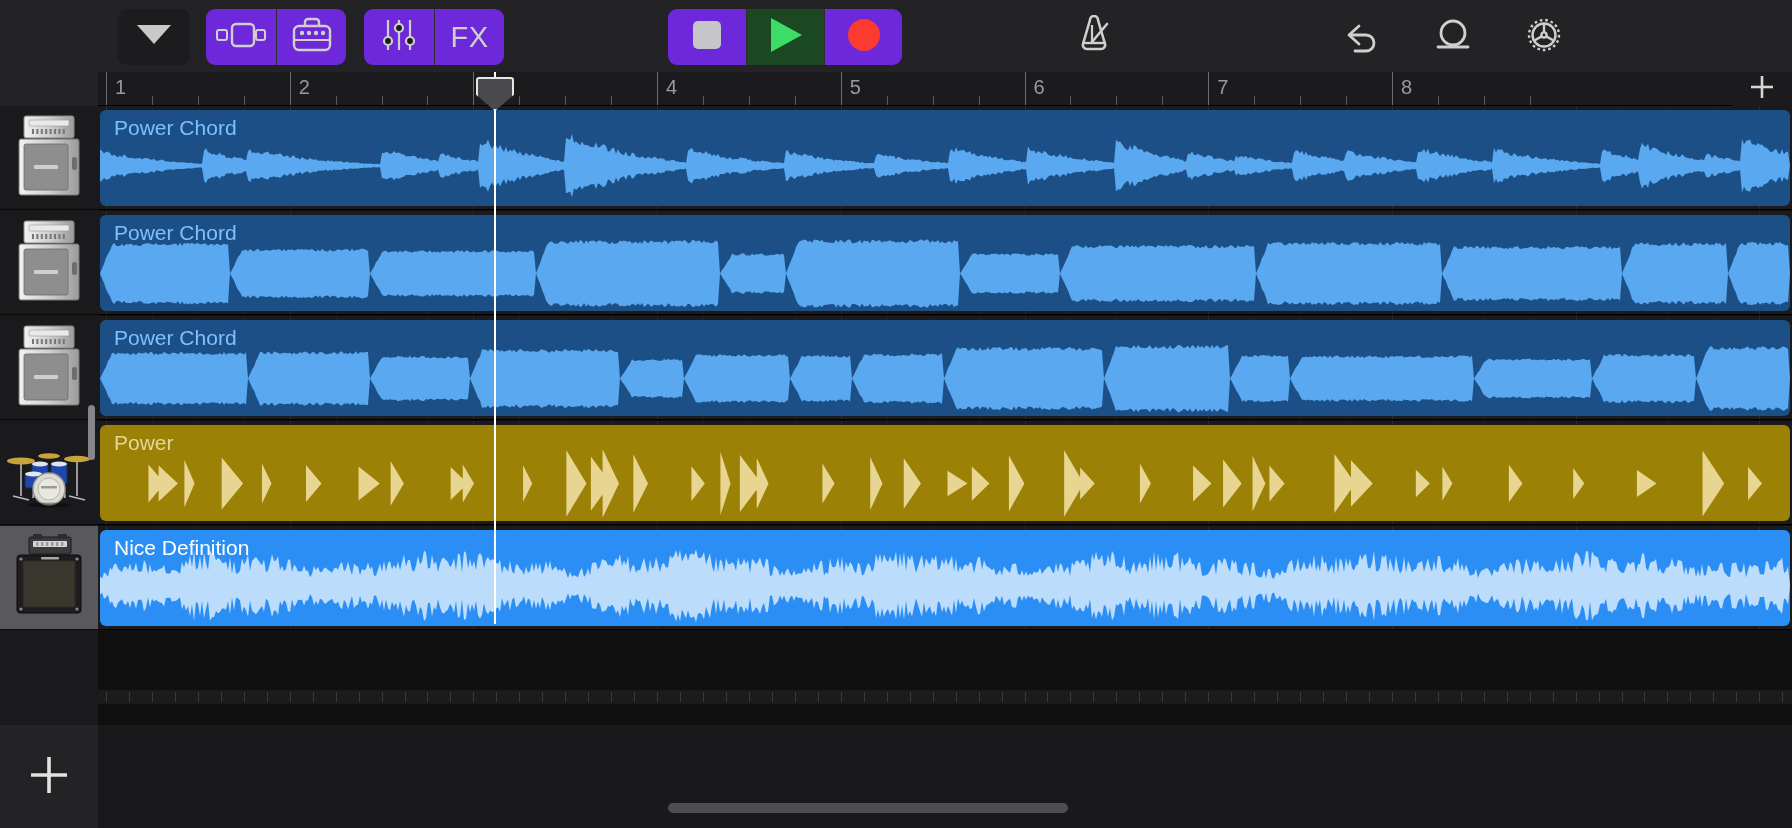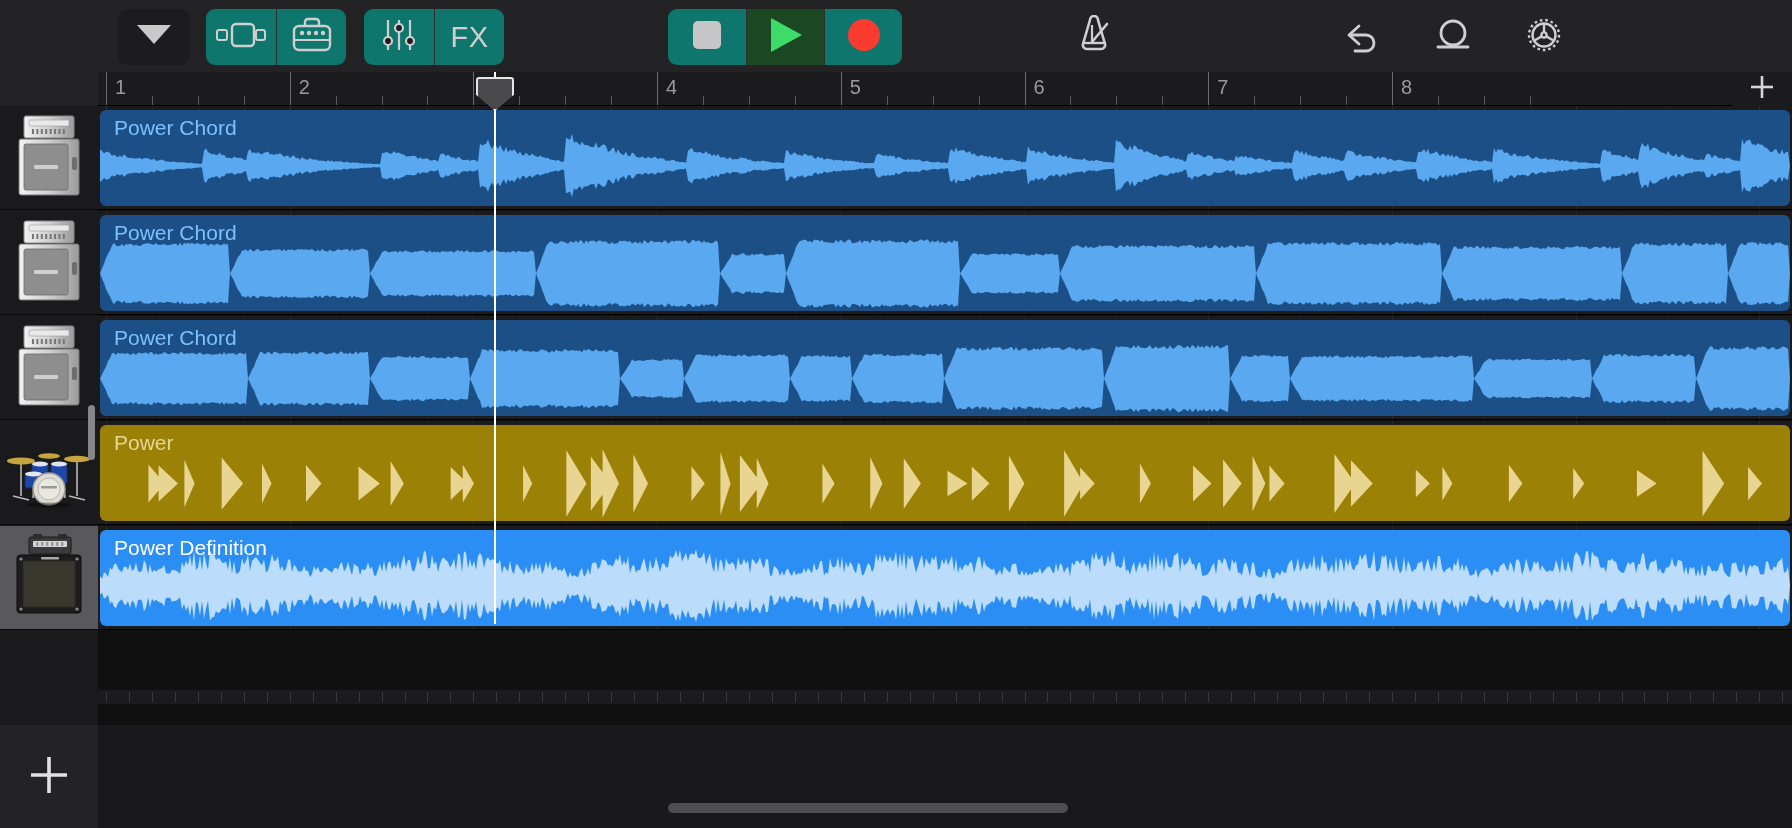--- a/index.html
+++ b/index.html
@@ -17,21 +17,21 @@
     background:#232326;
     display:flex; align-items:center;
   }
   .tb-btn{
     background:#1c1c1e; border-radius:9px;
     display:flex; align-items:center; justify-content:center;
     cursor:pointer;
   }
   .tb-plain{ background:transparent; }
   .tb-group{ display:flex; background:#1c1c1e; border-radius:9px; overflow:hidden; }
-  .tb-group > .tb-btn{ border-radius:0; background:#0f766e; }
+  .tb-group > .tb-btn{ border-radius:0; background:#6d28d9; }
   .tb-group > .tb-btn + .tb-btn{ border-left:1px solid #2d2d30; }
 
   #grp-browser{ position:absolute; left:118px; top:9px; width:72px; height:56px; }
   #grp-view{ position:absolute; left:206px; top:9px; height:56px; }
   #grp-view .tb-btn{ width:70px; height:56px; }
   #grp-mix{ position:absolute; left:364px; top:9px; height:56px; }
   #grp-mix .tb-btn{ width:70px; height:56px; }
 
   #grp-transport{ position:absolute; left:668px; top:9px; height:56px; }
   #grp-transport .tb-btn{ width:78px; height:56px; }
@@ -661,21 +661,21 @@
           <div class="gs" style="left: 1339.82px;"></div>
           <div class="gs" style="left: 1385.75px;"></div>
           <div class="gs" style="left: 1431.67px;"></div>
           <div class="g" style="left: 1477.6px;"></div>
           <div class="gs" style="left: 1523.52px;"></div>
           <div class="gs" style="left: 1569.45px;"></div>
           <div class="gs" style="left: 1615.38px;"></div>
           <div class="g" style="left: 1661.3px;"></div>
         </div>
         <div class="region" style="width: 1690px; height: 96px; background: rgb(43, 142, 245);">
-          <div class="region-name" style="color: rgb(255, 255, 255);">Power Definition</div>
+          <div class="region-name" style="color: rgb(255, 255, 255);">Nice Definition</div>
           <svg viewBox="0 0 1690 96" preserveAspectRatio="none">
             <path transform="translate(0,17.28)" d="M 0 38.36 L 0 29.067561297217644 L 2 31.46260923207619 L 4 25.282474217619104 L 6 26.40044901658794 L 8 29.406235052490246 L 10 20.30971086753344 L 12 22.637588773631705 L 14 17.239345487009107 L 16 16.106857196273797 L 18 20.995464081483266 L 20 23.354335579768183 L 22 24.669168469662125 L 24 19.824910142833346 L 26 19.274720727335218 L 28 22.792555148077582 L 30 15.939613475929345 L 32 23.56514397305252 L 34 21.8518104163519 L 36 15.22244238982606 L 38 23.955270783121605 L 40 24.60515328768654 L 42 23.37059895399319 L 44 12.601545627451046 L 46 16.56459500208268 L 48 26.608871666962116 L 50 16.716565039477743 L 52 25.168076499270803 L 54 22.478897744280673 L 56 24.147475935081765 L 58 22.382625084408943 L 60 21.46477132800481 L 62 21.01077768744557 L 64 17.473320275070762 L 66 26.261371661036847 L 68 25.87813501149352 L 70 26.393012120443107 L 72 22.35972224441923 L 74 22.897140633387608 L 76 23.318026206696114 L 78 24.717267004539423 L 80 26.701599665163727 L 82 14.840263633758369 L 84 20.164901548891137 L 86 13.242350500254691 L 88 17.925040984828104 L 90 7.730627451684072 L 92 19.722381486289805 L 94 3.370650362802813 L 96 22.47329831298019 L 98 20.303846182722708 L 100 8.208287234973312 L 102 22.919829268291263 L 104 5.49090633720423 L 106 15.587514001812647 L 108 22.890027256924906 L 110 3.1710255433027115 L 112 6.732912934290411 L 114 6.967523248359587 L 116 13.089882289093222 L 118 10.799297777721584 L 120 12.077378809013133 L 122 15.471448414694919 L 124 15.602153555899495 L 126 14.13135135402635 L 128 22.685935764199545 L 130 9.705208079864594 L 132 26.443231706541752 L 134 13.834696627779135 L 136 26.357565873466676 L 138 25.874683602904753 L 140 23.476996101529434 L 142 11.028793192801391 L 144 17.582604019841813 L 146 13.838415019478205 L 148 7.204679911203712 L 150 23.574815925022868 L 152 13.609705473944967 L 154 11.44268838377053 L 156 9.689930816222539 L 158 12.588338779270348 L 160 15.525133621491563 L 162 18.06653555747826 L 164 11.953214448089707 L 166 25.278809235661665 L 168 23.17509293927452 L 170 15.941638772115429 L 172 6.674835409477801 L 174 13.612300109497582 L 176 13.32234904469621 L 178 8.926351972551792 L 180 22.955657055826848 L 182 18.489412812463453 L 184 24.087524873687393 L 186 21.457515464060776 L 188 12.804132524660599 L 190 12.043248572570985 L 192 24.685016674710788 L 194 17.345173557719114 L 196 19.441512131281144 L 198 24.24079887774084 L 200 24.033807912334993 L 202 24.21977380572782 L 204 18.542647715787165 L 206 23.42546133933966 L 208 23.567723323957235 L 210 29.89311680619143 L 212 26.650513464388094 L 214 18.698395109832497 L 216 22.89989985657123 L 218 19.37753693206643 L 220 24.964898767040616 L 222 24.5096464062615 L 224 20.87750258272969 L 226 20.21785885186748 L 228 22.832212049501937 L 230 23.771867065690444 L 232 25.356748726516877 L 234 21.11629266447863 L 236 20.214656377091885 L 238 22.417671472946942 L 240 16.854502111273067 L 242 14.641006633521393 L 244 24.16363954131892 L 246 21.293193194079567 L 248 14.560621105378882 L 250 21.671786290601705 L 252 27.994996749882105 L 254 16.119123138105955 L 256 18.56204402476212 L 258 19.43304411998739 L 260 27.879031294794984 L 262 21.488158811726024 L 264 23.2861237088847 L 266 21.453873891847746 L 268 15.114142159313563 L 270 21.746084646351978 L 272 19.158546610962677 L 274 28.335927547472608 L 276 28.39157425614998 L 278 22.396286851608124 L 280 16.172150673776393 L 282 24.590463872078622 L 284 13.4797368936893 L 286 24.437600340161378 L 288 15.748837560692223 L 290 13.692648775646063 L 292 22.33213461249915 L 294 17.568126301036113 L 296 21.3709996004613 L 298 13.851399747877686 L 300 23.002867874322437 L 302 14.680343708496338 L 304 7.580080383255165 L 306 19.104295222036043 L 308 12.81369001676061 L 310 12.836820258804487 L 312 22.69669583100896 L 314 24.50278796916249 L 316 18.541346887059152 L 318 8.46217074702805 L 320 17.324235259129427 L 322 14.20360001222825 L 324 3.3137374709048686 L 326 5.550750550940727 L 328 21.20141734555521 L 330 20.750662342205764 L 332 7.508565338723763 L 334 17.240550357990283 L 336 13.94164244344202 L 338 24.830966575658938 L 340 16.7477461360458 L 342 11.25486912351219 L 344 10.463614235361934 L 346 13.05097465963954 L 348 14.455889566865615 L 350 20.31634213391297 L 352 17.089484412902095 L 354 11.12409005286629 L 356 23.295829146219948 L 358 6.0075200885735 L 360 7.781343780173593 L 362 24.862450916957947 L 364 3.975093878856228 L 366 5.36562456262304 L 368 20.94998297714235 L 370 11.558464600955617 L 372 20.030039935831454 L 374 13.45425215368343 L 376 23.03053441145632 L 378 8.750628880973192 L 380 5.456843019218454 L 382 9.214785481691617 L 384 20.67613745476486 L 386 12.68965907280813 L 388 9.829303791797408 L 390 13.467744997941601 L 392 11.905943047453171 L 394 12.582710365091838 L 396 15.203185940725035 L 398 16.78206357463063 L 400 12.167964228614824 L 402 26.11959117697323 L 404 18.34694144685311 L 406 21.107821442430303 L 408 24.288932282829727 L 410 13.23502792322866 L 412 23.944337085623786 L 414 26.628346181293594 L 416 16.638819844220922 L 418 18.036084467401384 L 420 21.716611130784614 L 422 23.2873076575421 L 424 27.629720079739666 L 426 19.20081692060253 L 428 25.563685269172897 L 430 23.960234924174635 L 432 15.280468522153129 L 434 24.264464781730183 L 436 15.272386909649654 L 438 22.70290867679092 L 440 15.62836648368138 L 442 26.99715258192729 L 444 22.376826212972546 L 446 13.66650497224072 L 448 21.413915896784363 L 450 13.389236353352043 L 452 23.296114928347095 L 454 21.022244622545628 L 456 18.96235739315452 L 458 23.578050344328503 L 460 22.016136616934897 L 462 24.223721208677738 L 464 20.10266105442643 L 466 25.315805332041506 L 468 30.8566291954063 L 470 24.43235533588738 L 472 29.351699725114344 L 474 27.897692738534662 L 476 28.71890402585408 L 478 30.124434454538157 L 480 23.637858972894463 L 482 20.803248701587847 L 484 29.73425880195989 L 486 27.06675222248163 L 488 20.871311046160578 L 490 27.968559197753304 L 492 16.05558765604157 L 494 15.237872361697296 L 496 15.313141265686085 L 498 22.106475671112868 L 500 19.178529502599737 L 502 11.811342798734081 L 504 12.97687198368424 L 506 13.41900530027118 L 508 18.2331087588669 L 510 17.10231013168288 L 512 19.449128311010234 L 514 16.798761143084487 L 516 10.838063667388706 L 518 13.838902347130304 L 520 6.842225709710416 L 522 18.615050154637352 L 524 13.028049202417321 L 526 18.035998252938068 L 528 8.651712678827963 L 530 25.637251395369148 L 532 19.22391270498101 L 534 17.549747744733164 L 536 25.50601349656098 L 538 22.455461614497935 L 540 23.233632491210756 L 542 16.571270879158046 L 544 10.485249032503987 L 546 19.20206097722097 L 548 25.87886536120332 L 550 12.129851584535714 L 552 21.47302222568215 L 554 19.51674445012796 L 556 9.64277683229772 L 558 16.85780077338146 L 560 24.912270029829383 L 562 16.704407616742483 L 564 16.033846189515327 L 566 20.294077645112534 L 568 19.91654446650086 L 570 8.013406002013898 L 572 11.031531265718208 L 574 8.711720470457923 L 576 2.615445589899906 L 578 10.345643000366433 L 580 2.7586822790525716 L 582 14.518122323347708 L 584 9.976986205053986 L 586 5.687649060937325 L 588 13.717314752191943 L 590 6.882185868767536 L 592 6.181502976928996 L 594 7.6627056583826665 L 596 2.002004796311823 L 598 10.585417913979473 L 600 10.93469523813252 L 602 9.576874739253455 L 604 4.68601471769518 L 606 17.26377704325333 L 608 11.214622031301289 L 610 6.268507617251188 L 612 18.61739352143234 L 614 24.9423477098372 L 616 10.029855193226702 L 618 25.017364364582313 L 620 12.13449715687667 L 622 14.237128141737244 L 624 24.815988242179092 L 626 10.810605027255235 L 628 16.101565914442762 L 630 17.197035008678235 L 632 14.732830297877406 L 634 16.92171435132911 L 636 23.483325160988585 L 638 9.780574231136391 L 640 17.410149883221564 L 642 16.940060378772536 L 644 11.305206750424453 L 646 16.70224283109866 L 648 12.703311427438813 L 650 26.186535756204435 L 652 11.462323377170588 L 654 13.558550394019786 L 656 16.991065976440744 L 658 14.428457827981052 L 660 9.989994092830525 L 662 17.307561891030055 L 664 21.297855456870032 L 666 11.400904987935519 L 668 12.374026286493141 L 670 28.388731509210416 L 672 28.263460286437557 L 674 18.584643916308448 L 676 20.189546741631666 L 678 22.74325719578058 L 680 28.722602886434856 L 682 23.848698671582245 L 684 28.524502890937725 L 686 23.229406997687107 L 688 21.23602013056239 L 690 26.45072066114565 L 692 28.608436782550932 L 694 23.025111736829214 L 696 28.08135309961991 L 698 25.91572833107903 L 700 26.309494626879648 L 702 26.025090187407194 L 704 20.631369511270258 L 706 25.418709940207517 L 708 20.572324971007582 L 710 23.288082606343824 L 712 26.0887271827426 L 714 15.521997308478351 L 716 22.876995090365135 L 718 21.745754974395958 L 720 14.160144626355944 L 722 13.156528021544379 L 724 28.100727349259994 L 726 24.953068367913904 L 728 26.80879048674327 L 730 10.960361478156404 L 732 19.34196251862311 L 734 20.172130891463077 L 736 18.489534946136654 L 738 9.418003580942887 L 740 22.50692922638391 L 742 9.751452037439247 L 744 25.908640075761763 L 746 14.42929366046019 L 748 20.346780422809058 L 750 14.765684060395209 L 752 17.24317335679946 L 754 22.93602866429177 L 756 26.325215833713457 L 758 15.127671057467598 L 760 17.43022719145843 L 762 28.222929293844395 L 764 27.064534607262875 L 766 21.192396185411056 L 768 15.80530795164779 L 770 17.964976703919604 L 772 24.873032701371468 L 774 20.963034974624396 L 776 6.119027461864903 L 778 14.496035713645721 L 780 6.374844133774484 L 782 15.977576151338315 L 784 7.15064167608563 L 786 12.226414709089877 L 788 15.00709640170978 L 790 8.91196629547482 L 792 14.130397165212173 L 794 12.641742119602249 L 796 4.516102024771712 L 798 21.562912290105338 L 800 6.206127280775696 L 802 18.872964000416573 L 804 4.332032435704647 L 806 23.543452139996397 L 808 8.246952309176212 L 810 12.941901824894138 L 812 7.379996452645656 L 814 16.893058990652346 L 816 25.376989581292083 L 818 19.24864331811579 L 820 12.606714666958652 L 822 7.436862189602792 L 824 21.649664111988564 L 826 10.978457457016113 L 828 15.038432639432887 L 830 17.80568554558868 L 832 9.819791698562398 L 834 13.167278041195445 L 836 7.7831224876557314 L 838 23.091696183603673 L 840 20.812768016006494 L 842 11.809469513376403 L 844 17.52748235934751 L 846 10.808473570049195 L 848 18.18994671171609 L 850 13.251664515316538 L 852 8.458185065488589 L 854 24.339458244188606 L 856 10.955354228866021 L 858 25.743269379887064 L 860 18.710646365376892 L 862 23.253854455174267 L 864 18.366716664446905 L 866 16.930464595793996 L 868 19.331842905560407 L 870 14.721000509136854 L 872 16.07847795688612 L 874 25.920378446639006 L 876 17.008427792741983 L 878 9.684060357056428 L 880 10.028278145271994 L 882 22.3883936893143 L 884 12.60067718231149 L 886 18.280769316387957 L 888 19.692558435928795 L 890 20.85854917097857 L 892 22.915285648679024 L 894 21.055839832583064 L 896 28.19713298819778 L 898 25.42336019878653 L 900 22.368388382011087 L 902 28.2606074684374 L 904 19.057774850814635 L 906 21.38718373978538 L 908 23.831107698413692 L 910 25.51685086062124 L 912 17.10652016763258 L 914 16.37885231805315 L 916 16.293997199062563 L 918 26.52726505367154 L 920 27.90971399943669 L 922 22.876154182350703 L 924 28.46472603229784 L 926 24.24344571561776 L 928 28.429096152221888 L 930 26.046223734232715 L 932 27.65402892646727 L 934 24.107888284047313 L 936 25.426512098780982 L 938 24.825687320011767 L 940 20.365385827427065 L 942 26.636732584401464 L 944 23.610440703188644 L 946 21.550863756304906 L 948 19.167787053944597 L 950 19.47277034462729 L 952 24.024550452727556 L 954 26.11966570865464 L 956 15.40497705542402 L 958 24.84060974878652 L 960 15.860608425409108 L 962 17.802280039766394 L 964 25.84008322249032 L 966 21.54582009309606 L 968 19.513745158659674 L 970 28.988218785755826 L 972 14.656290029943815 L 974 18.52365102131586 L 976 13.575960625287255 L 978 13.53711225116345 L 980 16.716810792334293 L 982 13.053167495713154 L 984 12.544902857229761 L 986 19.843203723611627 L 988 14.793160735190806 L 990 24.87783290294064 L 992 6.133726709514157 L 994 13.10042477135071 L 996 4.499884838293738 L 998 12.464981345973577 L 1000 11.950341392692433 L 1002 7.276521633717593 L 1004 19.225643594676637 L 1006 17.27525873439898 L 1008 7.379270691353462 L 1010 16.339936573543937 L 1012 3.7691888239290705 L 1014 7.24889642786027 L 1016 19.65344145219575 L 1018 18.26228047323197 L 1020 20.893498353689292 L 1022 19.250588615744167 L 1024 8.189392710728665 L 1026 24.16020654239744 L 1028 22.06300810422827 L 1030 27.10433545871956 L 1032 19.728461016403916 L 1034 14.413582631587083 L 1036 25.609948743990742 L 1038 18.935225883972503 L 1040 14.296601589917902 L 1042 21.77378671551015 L 1044 16.15056956886975 L 1046 16.860947787177285 L 1048 26.017190391525446 L 1050 9.089489188657552 L 1052 23.36681711282548 L 1054 3.949500152809023 L 1056 23.131028804445016 L 1058 6.176360091482557 L 1060 19.329179266001177 L 1062 10.478128805378326 L 1064 24.35533012820671 L 1066 9.32013175795418 L 1068 18.735149590598535 L 1070 20.75601684199983 L 1072 19.19306710138645 L 1074 8.170923705517321 L 1076 7.2624481266138865 L 1078 5.082752340606987 L 1080 25.24147279530809 L 1082 9.935810142364272 L 1084 18.505198565847184 L 1086 16.346407773432926 L 1088 14.576138010168112 L 1090 9.118014862502356 L 1092 17.324018047996667 L 1094 16.59121115634715 L 1096 24.068027765745548 L 1098 16.01265259564652 L 1100 14.955385926354847 L 1102 28.329542075413602 L 1104 28.39505511721655 L 1106 27.830960726792362 L 1108 26.689586640424793 L 1110 23.396251150203803 L 1112 18.416922451536642 L 1114 15.606015796525156 L 1116 27.188075040213427 L 1118 12.45144415634903 L 1120 12.365316538491882 L 1122 17.219158197359704 L 1124 10.571109760422473 L 1126 12.653087176764569 L 1128 20.45770429905335 L 1130 24.328772959591088 L 1132 11.6973562561543 L 1134 16.63073686477572 L 1136 13.179061676976804 L 1138 25.734661070979556 L 1140 25.289097958646934 L 1142 28.106523187784966 L 1144 17.543082224000806 L 1146 15.078907482939517 L 1148 21.237435992919146 L 1150 29.137502424285426 L 1152 15.674416986000786 L 1154 15.325935774356552 L 1156 27.62804919061773 L 1158 29.140407235521558 L 1160 30.299256221791723 L 1162 29.39101505853334 L 1164 22.58087375671129 L 1166 31.315100313715043 L 1168 21.45894707855705 L 1170 22.010720377535726 L 1172 30.48141614891953 L 1174 31.505164999436204 L 1176 25.49038414000872 L 1178 25.304659157732704 L 1180 28.40494959199162 L 1182 22.832120963513592 L 1184 25.561810945783655 L 1186 25.790381354116775 L 1188 17.493746016695223 L 1190 14.339725202805777 L 1192 12.756905143633642 L 1194 25.06928097791077 L 1196 19.84895390120261 L 1198 10.544887832292225 L 1200 24.226421611285886 L 1202 20.435365114232898 L 1204 13.912239359983364 L 1206 21.415824140534806 L 1208 21.403847879070266 L 1210 14.596789888006583 L 1212 21.312433980841302 L 1214 7.260155712253347 L 1216 23.793241533518238 L 1218 17.116349946961883 L 1220 24.248417992961784 L 1222 7.312466312466835 L 1224 16.541299119161113 L 1226 14.26890773819646 L 1228 25.05529161379684 L 1230 21.583355708113217 L 1232 16.850522463658887 L 1234 27.19079796852843 L 1236 9.12224641178225 L 1238 25.893290346398977 L 1240 10.651095907178632 L 1242 13.870859829412872 L 1244 24.622926426772793 L 1246 10.564610584886402 L 1248 18.856149527003645 L 1250 11.347260131739127 L 1252 20.61788465106403 L 1254 23.424144880828386 L 1256 17.95502471803889 L 1258 17.119513016739685 L 1260 6.744054192617824 L 1262 12.636480904270272 L 1264 8.27198544285535 L 1266 6.684033372603437 L 1268 20.096083074547867 L 1270 21.35986882614552 L 1272 15.612183992780828 L 1274 3.1280447030900547 L 1276 23.520141583703747 L 1278 24.303549316172134 L 1280 20.470005970457482 L 1282 7.957377579456914 L 1284 10.48819691549419 L 1286 7.3427316537664495 L 1288 23.81425621529243 L 1290 10.839932042806996 L 1292 18.28995847113039 L 1294 24.828555899806133 L 1296 8.05728167696077 L 1298 19.966211949079895 L 1300 26.297100019852405 L 1302 23.32360200991301 L 1304 9.247818526585885 L 1306 25.40228742778087 L 1308 13.10082738126297 L 1310 18.13652093158255 L 1312 25.10017864782586 L 1314 22.29951654680183 L 1316 21.83087646411798 L 1318 15.574122614194593 L 1320 15.291115708907636 L 1322 13.396369755305923 L 1324 24.662094188048762 L 1326 17.31401198347702 L 1328 10.957665504194761 L 1330 20.097411011695616 L 1332 24.496941079719356 L 1334 13.52867570823419 L 1336 23.385128365403027 L 1338 8.418968892997398 L 1340 9.114689916748457 L 1342 21.288226405964046 L 1344 25.574441089237748 L 1346 22.53442728320936 L 1348 21.125577290325243 L 1350 19.353566485726304 L 1352 24.833677215416884 L 1354 15.770044660005748 L 1356 18.969202807212216 L 1358 10.535557398238176 L 1360 23.720200423221193 L 1362 16.17914706758403 L 1364 23.90788447972018 L 1366 17.473044591695 L 1368 22.379900671811065 L 1370 28.611580926914755 L 1372 27.591645603150795 L 1374 27.21007562213282 L 1376 21.237514851965066 L 1378 30.743591170913746 L 1380 25.459442819625934 L 1382 22.878953266751136 L 1384 22.170973197265866 L 1386 20.88414648868181 L 1388 21.18150344227201 L 1390 24.565283615912115 L 1392 28.97388120797254 L 1394 21.596746835203103 L 1396 24.074274828819036 L 1398 24.966831655960423 L 1400 18.77954178831221 L 1402 17.579080450108403 L 1404 15.46307181520335 L 1406 20.443514633486835 L 1408 24.334813207344936 L 1410 14.40048786171716 L 1412 17.687090581531674 L 1414 25.767236922766962 L 1416 13.314212242676337 L 1418 11.595838044544202 L 1420 15.719446312592872 L 1422 27.70569682755252 L 1424 21.819592320872335 L 1426 10.894637649982464 L 1428 18.284586977053976 L 1430 25.114755043702388 L 1432 21.42529265785601 L 1434 13.566099995035653 L 1436 16.862230732690968 L 1438 13.153632932953187 L 1440 23.947473391905095 L 1442 17.890788054791557 L 1444 21.276606568978842 L 1446 24.339003979410837 L 1448 24.592837220887397 L 1450 22.49934256543464 L 1452 24.40823136456244 L 1454 21.884340609457524 L 1456 12.688036783428057 L 1458 18.846249664274172 L 1460 26.30895929721285 L 1462 9.92277650521568 L 1464 21.313707946127185 L 1466 24.274597405134184 L 1468 13.44367273296653 L 1470 21.078720695103275 L 1472 25.662592919030498 L 1474 9.608390106120446 L 1476 4.687095799282325 L 1478 6.943263124439202 L 1480 10.308378981358604 L 1482 19.170557463933662 L 1484 15.371166006487027 L 1486 3.964777988274534 L 1488 3.9571975130801675 L 1490 22.407771667887587 L 1492 3.7063094314273926 L 1494 8.149234174158693 L 1496 9.19698434949741 L 1498 10.337852157470355 L 1500 19.33468193552833 L 1502 21.18510737665502 L 1504 19.652821116622448 L 1506 25.24030784817204 L 1508 12.484113140317909 L 1510 13.514969163585587 L 1512 10.868935899578169 L 1514 14.295026085140933 L 1516 14.19679546792587 L 1518 21.524807326011565 L 1520 24.292017671723077 L 1522 25.45580512085541 L 1524 25.555197738649632 L 1526 19.9645472730603 L 1528 14.363225404891491 L 1530 17.485569710494428 L 1532 15.285937963440198 L 1534 14.730053726272892 L 1536 25.728868883205447 L 1538 16.956446679427167 L 1540 16.769829961462435 L 1542 6.46508394949721 L 1544 5.872568623624822 L 1546 20.479960179976985 L 1548 23.797629098710093 L 1550 15.876598143584875 L 1552 14.343461391796247 L 1554 14.145082382484631 L 1556 11.813454375963921 L 1558 24.84342466725512 L 1560 20.933279223443026 L 1562 25.989084432947955 L 1564 25.963062217778763 L 1566 20.46620837163557 L 1568 20.098466029825726 L 1570 18.321006485542615 L 1572 10.311847195062462 L 1574 18.175616357056594 L 1576 19.843576342709387 L 1578 12.72358748259386 L 1580 13.291718062859129 L 1582 13.995246399138352 L 1584 26.692612006890656 L 1586 19.282490276997265 L 1588 28.259235638703135 L 1590 19.5799527816647 L 1592 21.688377386935365 L 1594 19.4775965262779 L 1596 29.847097523267742 L 1598 22.21734722786163 L 1600 29.529546970372863 L 1602 16.787167039850843 L 1604 28.416168882444396 L 1606 27.840394222280864 L 1608 17.703443855044032 L 1610 19.35271086624103 L 1612 24.14434897494096 L 1614 22.930733216138655 L 1616 24.205813576798867 L 1618 22.702094870382126 L 1620 16.241627322409997 L 1622 15.18180381075248 L 1624 24.382533527047997 L 1626 26.988779922447872 L 1628 29.323192247335413 L 1630 29.731923962979756 L 1632 15.734960509352462 L 1634 15.958551980260417 L 1636 14.994357773867304 L 1638 22.573826727201443 L 1640 25.45488616221241 L 1642 23.979046074903877 L 1644 15.429155362073615 L 1646 30.176705502771277 L 1648 22.482967106490136 L 1650 17.190123365102124 L 1652 20.283519379277536 L 1654 17.477778056291502 L 1656 18.550803723494493 L 1658 19.299317954942367 L 1660 26.949562602404683 L 1662 27.048265462831665 L 1664 27.280657254906956 L 1666 14.215520917632496 L 1668 14.201867195787873 L 1670 21.95412193860116 L 1672 23.179438280381365 L 1674 18.866719576027283 L 1676 20.545736352926763 L 1678 14.398341554213076 L 1680 13.15100780454409 L 1682 10.327922025519985 L 1684 25.575080164345493 L 1686 24.535854608554992 L 1688 19.14207414952357 L 1690 38.36 L 1688 57.57792585047643 L 1686 52.18414539144501 L 1684 51.144919835654505 L 1682 66.39207797448002 L 1680 63.568992195455905 L 1678 62.32165844578692 L 1676 56.17426364707323 L 1674 57.85328042397272 L 1672 53.54056171961864 L 1670 54.76587806139884 L 1668 62.51813280421213 L 1666 62.5044790823675 L 1664 49.43934274509304 L 1662 49.671734537168334 L 1660 49.770437397595316 L 1658 57.42068204505763 L 1656 58.1691962765055 L 1654 59.2422219437085 L 1652 56.43648062072246 L 1650 59.529876634897875 L 1648 54.23703289350986 L 1646 46.54329449722872 L 1644 61.290844637926384 L 1642 52.74095392509612 L 1640 51.26511383778759 L 1638 54.146173272798556 L 1636 61.72564222613269 L 1634 60.76144801973958 L 1632 60.98503949064754 L 1630 46.98807603702024 L 1628 47.396807752664586 L 1626 49.73122007755212 L 1624 52.337466472952 L 1622 61.538196189247515 L 1620 60.47837267759 L 1618 54.01790512961787 L 1616 52.51418642320113 L 1614 53.78926678386134 L 1612 52.57565102505904 L 1610 57.36728913375897 L 1608 59.01655614495597 L 1606 48.879605777719135 L 1604 48.3038311175556 L 1602 59.932832960149156 L 1600 47.190453029627136 L 1598 54.50265277213837 L 1596 46.87290247673226 L 1594 57.2424034737221 L 1592 55.031622613064634 L 1590 57.1400472183353 L 1588 48.46076436129687 L 1586 57.437509723002734 L 1584 50.02738799310934 L 1582 62.724753600861646 L 1580 63.428281937140866 L 1578 63.99641251740614 L 1576 56.876423657290616 L 1574 58.5443836429434 L 1572 66.40815280493754 L 1570 58.39899351445739 L 1568 56.62153397017427 L 1566 56.253791628364425 L 1564 50.756937782221236 L 1562 50.730915567052044 L 1560 55.786720776556976 L 1558 51.87657533274488 L 1556 64.90654562403608 L 1554 62.57491761751537 L 1552 62.37653860820375 L 1550 60.84340185641513 L 1548 52.92237090128991 L 1546 56.240039820023014 L 1544 70.84743137637517 L 1542 70.25491605050279 L 1540 59.950170038537564 L 1538 59.76355332057283 L 1536 50.99113111679455 L 1534 61.98994627372711 L 1532 61.4340620365598 L 1530 59.23443028950557 L 1528 62.356774595108504 L 1526 56.755452726939694 L 1524 51.16480226135037 L 1522 51.26419487914459 L 1520 52.427982328276926 L 1518 55.19519267398843 L 1516 62.52320453207413 L 1514 62.424973914859066 L 1512 65.85106410042184 L 1510 63.20503083641441 L 1508 64.2358868596821 L 1506 51.47969215182796 L 1504 57.06717888337755 L 1502 55.53489262334498 L 1500 57.38531806447167 L 1498 66.38214784252965 L 1496 67.52301565050259 L 1494 68.5707658258413 L 1492 73.0136905685726 L 1490 54.31222833211241 L 1488 72.76280248691984 L 1486 72.75522201172546 L 1484 61.34883399351297 L 1482 57.54944253606634 L 1480 66.4116210186414 L 1478 69.7767368755608 L 1476 72.03290420071767 L 1474 67.11160989387955 L 1472 51.0574070809695 L 1470 55.64127930489673 L 1468 63.276327267033466 L 1466 52.44540259486581 L 1464 55.40629205387282 L 1462 66.79722349478432 L 1460 50.41104070278715 L 1458 57.87375033572583 L 1456 64.03196321657194 L 1454 54.835659390542475 L 1452 52.31176863543756 L 1450 54.220657434565354 L 1448 52.1271627791126 L 1446 52.380996020589166 L 1444 55.44339343102116 L 1442 58.82921194520844 L 1440 52.77252660809491 L 1438 63.56636706704681 L 1436 59.85776926730903 L 1434 63.15390000496434 L 1432 55.294707342143994 L 1430 51.60524495629761 L 1428 58.43541302294602 L 1426 65.82536235001754 L 1424 54.90040767912767 L 1422 49.014303172447484 L 1420 61.00055368740713 L 1418 65.1241619554558 L 1416 63.405787757323665 L 1414 50.95276307723304 L 1412 59.03290941846832 L 1410 62.31951213828284 L 1408 52.38518679265506 L 1406 56.276485366513164 L 1404 61.25692818479665 L 1402 59.14091954989159 L 1400 57.94045821168779 L 1398 51.75316834403958 L 1396 52.64572517118096 L 1394 55.12325316479689 L 1392 47.74611879202746 L 1390 52.154716384087884 L 1388 55.53849655772799 L 1386 55.83585351131819 L 1384 54.54902680273413 L 1382 53.84104673324886 L 1380 51.260557180374065 L 1378 45.97640882908625 L 1376 55.48248514803493 L 1374 49.50992437786718 L 1372 49.128354396849204 L 1370 48.108419073085244 L 1368 54.340099328188934 L 1366 59.246955408305 L 1364 52.81211552027982 L 1362 60.54085293241597 L 1360 52.999799576778805 L 1358 66.18444260176182 L 1356 57.750797192787786 L 1354 60.94995533999425 L 1352 51.886322784583115 L 1350 57.366433514273695 L 1348 55.59442270967476 L 1346 54.18557271679064 L 1344 51.14555891076225 L 1342 55.43177359403595 L 1340 67.60531008325154 L 1338 68.3010311070026 L 1336 53.33487163459697 L 1334 63.19132429176581 L 1332 52.22305892028064 L 1330 56.622588988304386 L 1328 65.76233449580523 L 1326 59.40598801652298 L 1324 52.05790581195124 L 1322 63.32363024469407 L 1320 61.42888429109236 L 1318 61.145877385805406 L 1316 54.88912353588202 L 1314 54.42048345319817 L 1312 51.61982135217414 L 1310 58.58347906841745 L 1308 63.619172618737025 L 1306 51.31771257221913 L 1304 67.47218147341411 L 1302 53.39639799008699 L 1300 50.42289998014759 L 1298 56.75378805092011 L 1296 68.66271832303923 L 1294 51.891444100193866 L 1292 58.43004152886961 L 1290 65.880067957193 L 1288 52.90574378470757 L 1286 69.37726834623355 L 1284 66.23180308450581 L 1282 68.76262242054308 L 1280 56.24999402954252 L 1278 52.41645068382786 L 1276 53.19985841629625 L 1274 73.59195529690994 L 1272 61.10781600721917 L 1270 55.360131173854484 L 1268 56.623916925452136 L 1266 70.03596662739656 L 1264 68.44801455714465 L 1262 64.08351909572973 L 1260 69.97594580738217 L 1258 59.60048698326031 L 1256 58.764975281961114 L 1254 53.29585511917161 L 1252 56.10211534893597 L 1250 65.37273986826088 L 1248 57.863850472996354 L 1246 66.1553894151136 L 1244 52.097073573227206 L 1242 62.84914017058713 L 1240 66.06890409282137 L 1238 50.82670965360102 L 1236 67.59775358821776 L 1234 49.52920203147157 L 1232 59.86947753634111 L 1230 55.13664429188678 L 1228 51.66470838620316 L 1226 62.45109226180354 L 1224 60.17870088083889 L 1222 69.40753368753316 L 1220 52.471582007038215 L 1218 59.603650053038116 L 1216 52.92675846648176 L 1214 69.45984428774665 L 1212 55.40756601915869 L 1210 62.123210111993416 L 1208 55.31615212092973 L 1206 55.30417585946519 L 1204 62.80776064001664 L 1202 56.284634885767105 L 1200 52.49357838871411 L 1198 66.17511216770777 L 1196 56.87104609879739 L 1194 51.650719022089234 L 1192 63.963094856366354 L 1190 62.38027479719422 L 1188 59.22625398330477 L 1186 50.929618645883224 L 1184 51.15818905421634 L 1182 53.88787903648641 L 1180 48.315050408008375 L 1178 51.4153408422673 L 1176 51.22961585999128 L 1174 45.214835000563795 L 1172 46.23858385108047 L 1170 54.70927962246427 L 1168 55.26105292144295 L 1166 45.404899686284956 L 1164 54.13912624328871 L 1162 47.32898494146666 L 1160 46.420743778208276 L 1158 47.57959276447844 L 1156 49.09195080938227 L 1154 61.39406422564345 L 1152 61.04558301399921 L 1150 47.58249757571457 L 1148 55.48256400708085 L 1146 61.641092517060486 L 1144 59.17691777599919 L 1142 48.61347681221503 L 1140 51.430902041353065 L 1138 50.98533892902044 L 1136 63.5409383230232 L 1134 60.08926313522428 L 1132 65.02264374384569 L 1130 52.39122704040891 L 1128 56.26229570094665 L 1126 64.06691282323543 L 1124 66.14889023957753 L 1122 59.500841802640295 L 1120 64.35468346150812 L 1118 64.26855584365097 L 1116 49.53192495978657 L 1114 61.11398420347484 L 1112 58.30307754846336 L 1110 53.323748849796196 L 1108 50.030413359575206 L 1106 48.889039273207636 L 1104 48.32494488278345 L 1102 48.3904579245864 L 1100 61.76461407364515 L 1098 60.70734740435348 L 1096 52.65197223425445 L 1094 60.12878884365285 L 1092 59.39598195200333 L 1090 67.60198513749765 L 1088 62.14386198983189 L 1086 60.37359222656707 L 1084 58.21480143415282 L 1082 66.78418985763572 L 1080 51.47852720469191 L 1078 71.63724765939301 L 1076 69.45755187338611 L 1074 68.54907629448267 L 1072 57.52693289861355 L 1070 55.96398315800017 L 1068 57.98485040940146 L 1066 67.39986824204581 L 1064 52.36466987179329 L 1062 66.24187119462167 L 1060 57.39082073399882 L 1058 70.54363990851743 L 1056 53.58897119555498 L 1054 72.77049984719098 L 1052 53.35318288717452 L 1050 67.63051081134245 L 1048 50.70280960847455 L 1046 59.85905221282272 L 1044 60.56943043113025 L 1042 54.94621328448985 L 1040 62.4233984100821 L 1038 57.78477411602749 L 1036 51.11005125600926 L 1034 62.306417368412916 L 1032 56.99153898359609 L 1030 49.61566454128044 L 1028 54.656991895771725 L 1026 52.55979345760256 L 1024 68.53060728927133 L 1022 57.469411384255835 L 1020 55.8265016463107 L 1018 58.45771952676803 L 1016 57.06655854780425 L 1014 69.47110357213973 L 1012 72.95081117607093 L 1010 60.38006342645606 L 1008 69.34072930864653 L 1006 59.44474126560102 L 1004 57.49435640532336 L 1002 69.4434783662824 L 1000 64.76965860730756 L 998 64.25501865402643 L 996 72.22011516170626 L 994 63.61957522864929 L 992 70.58627329048585 L 990 51.84216709705936 L 988 61.92683926480919 L 986 56.876796276388376 L 984 64.17509714277024 L 982 63.666832504286845 L 980 60.003189207665706 L 978 63.18288774883655 L 976 63.14403937471275 L 974 58.19634897868414 L 972 62.06370997005618 L 970 47.73178121424417 L 968 57.206254841340325 L 966 55.17417990690394 L 964 50.87991677750968 L 962 58.917719960233605 L 960 60.85939157459089 L 958 51.87939025121348 L 956 61.31502294457598 L 954 50.60033429134536 L 952 52.695449547272446 L 950 57.247229655372706 L 948 57.552212946055405 L 946 55.16913624369509 L 944 53.109559296811355 L 942 50.083267415598534 L 940 56.35461417257294 L 938 51.89431267998823 L 936 51.29348790121902 L 934 52.612111715952686 L 932 49.06597107353273 L 930 50.67377626576729 L 928 48.29090384777811 L 926 52.47655428438224 L 924 48.25527396770216 L 922 53.843845817649296 L 920 48.81028600056331 L 918 50.19273494632846 L 916 60.42600280093744 L 914 60.34114768194685 L 912 59.61347983236742 L 910 51.20314913937876 L 908 52.88889230158631 L 906 55.332816260214614 L 904 57.66222514918536 L 902 48.4593925315626 L 900 54.35161161798891 L 898 51.29663980121347 L 896 48.52286701180222 L 894 55.66416016741694 L 892 53.804714351320975 L 890 55.86145082902143 L 888 57.027441564071204 L 886 58.43923068361204 L 884 64.11932281768851 L 882 54.3316063106857 L 880 66.691721854728 L 878 67.03593964294357 L 876 59.711572207258016 L 874 50.79962155336099 L 872 60.64152204311388 L 870 61.99899949086314 L 868 57.38815709443959 L 866 59.789535404206006 L 864 58.353283335553094 L 862 53.466145544825736 L 860 58.00935363462311 L 858 50.97673062011293 L 856 65.76464577113398 L 854 52.38054175581139 L 852 68.2618149345114 L 850 63.468335484683465 L 848 58.53005328828391 L 846 65.91152642995081 L 844 59.19251764065249 L 842 64.9105304866236 L 840 55.907231983993505 L 838 53.628303816396325 L 836 68.93687751234427 L 834 63.552721958804554 L 832 66.9002083014376 L 830 58.91431445441132 L 828 61.681567360567115 L 826 65.7415425429839 L 824 55.070335888011435 L 822 69.2831378103972 L 820 64.11328533304135 L 818 57.47135668188421 L 816 51.34301041870792 L 814 59.82694100934765 L 812 69.34000354735434 L 810 63.77809817510586 L 808 68.47304769082379 L 806 53.1765478600036 L 804 72.38796756429535 L 802 57.847035999583426 L 800 70.51387271922431 L 798 55.15708770989466 L 796 72.20389797522829 L 794 64.07825788039776 L 792 62.589602834787826 L 790 67.80803370452517 L 788 61.71290359829022 L 786 64.49358529091012 L 784 69.56935832391437 L 782 60.74242384866169 L 780 70.34515586622551 L 778 62.223964286354274 L 776 70.6009725381351 L 774 55.75696502537561 L 772 51.84696729862853 L 770 58.755023296080395 L 768 60.91469204835221 L 766 55.52760381458894 L 764 49.65546539273713 L 762 48.497070706155604 L 760 59.28977280854157 L 758 61.592328942532404 L 756 50.39478416628654 L 754 53.78397133570823 L 752 59.47682664320054 L 750 61.95431593960479 L 748 56.37321957719094 L 746 62.29070633953981 L 744 50.81135992423823 L 742 66.96854796256075 L 740 54.21307077361609 L 738 67.3019964190571 L 736 58.23046505386334 L 734 56.54786910853692 L 732 57.37803748137689 L 730 65.7596385218436 L 728 49.91120951325673 L 726 51.7669316320861 L 724 48.61927265074 L 722 63.563471978455624 L 720 62.559855373644055 L 718 54.97424502560404 L 716 53.843004909634864 L 714 61.19800269152165 L 712 50.6312728172574 L 710 53.43191739365618 L 708 56.14767502899242 L 706 51.30129005979248 L 704 56.08863048872974 L 702 50.694909812592805 L 700 50.41050537312035 L 698 50.80427166892097 L 696 48.63864690038009 L 694 53.69488826317078 L 692 48.11156321744907 L 690 50.269279338854346 L 688 55.483979869437604 L 686 53.49059300231289 L 684 48.19549710906227 L 682 52.87130132841776 L 680 47.99739711356514 L 678 53.97674280421942 L 676 56.53045325836833 L 674 58.13535608369155 L 672 48.45653971356244 L 670 48.33126849078958 L 668 64.34597371350685 L 666 65.31909501206448 L 664 55.42214454312997 L 662 59.412438108969944 L 660 66.73000590716947 L 658 62.29154217201895 L 656 59.728934023559255 L 654 63.16144960598021 L 652 65.25767662282941 L 650 50.533464243795564 L 648 64.01668857256118 L 646 60.01775716890134 L 644 65.41479324957555 L 642 59.77993962122746 L 640 59.309850116778435 L 638 66.9394257688636 L 636 53.236674839011414 L 634 59.798285648670884 L 632 61.98716970212259 L 630 59.522964991321764 L 628 60.61843408555724 L 626 65.90939497274476 L 624 51.90401175782091 L 622 62.482871858262754 L 620 64.58550284312332 L 618 51.702635635417685 L 616 66.6901448067733 L 614 51.7776522901628 L 612 58.10260647856766 L 610 70.45149238274881 L 608 65.50537796869871 L 606 59.45622295674667 L 604 72.03398528230483 L 602 67.14312526074654 L 600 65.78530476186748 L 598 66.13458208602053 L 596 74.71799520368818 L 594 69.05729434161734 L 592 70.538497023071 L 590 69.83781413123246 L 588 63.00268524780806 L 586 71.03235093906267 L 584 66.74301379494601 L 582 62.20187767665229 L 580 73.96131772094742 L 578 66.37435699963356 L 576 74.10455441010009 L 574 68.00827952954208 L 572 65.6884687342818 L 570 68.7065939979861 L 568 56.80345553349914 L 566 56.42592235488746 L 564 60.68615381048467 L 562 60.01559238325751 L 560 51.80772997017061 L 558 59.86219922661854 L 556 67.07722316770227 L 554 57.20325554987204 L 552 55.24697777431785 L 550 64.59014841546428 L 548 50.841134638796674 L 546 57.51793902277903 L 544 66.23475096749601 L 542 60.14872912084195 L 540 53.48636750878924 L 538 54.264538385502064 L 536 51.21398650343902 L 534 59.17025225526683 L 532 57.49608729501899 L 530 51.08274860463085 L 528 68.06828732117204 L 526 58.68400174706193 L 524 63.69195079758268 L 522 58.10494984536265 L 520 69.87777429028958 L 518 62.8810976528697 L 516 65.88193633261129 L 514 59.92123885691551 L 512 57.270871688989764 L 510 59.617689868317115 L 508 58.486891241133094 L 506 63.30099469972882 L 504 63.74312801631576 L 502 64.90865720126592 L 500 57.54147049740026 L 498 54.61352432888713 L 496 61.406858734313914 L 494 61.4821276383027 L 492 60.66441234395843 L 490 48.75144080224669 L 488 55.84868895383942 L 486 49.653247777518374 L 484 46.98574119804011 L 482 55.91675129841215 L 480 53.082141027105536 L 478 46.59556554546184 L 476 48.00109597414592 L 474 48.82230726146534 L 472 47.368300274885655 L 470 52.28764466411262 L 468 45.8633708045937 L 466 51.40419466795849 L 464 56.617338945573565 L 462 52.49627879132226 L 460 54.7038633830651 L 458 53.141949655671496 L 456 57.75764260684548 L 454 55.69775537745437 L 452 53.423885071652904 L 450 63.33076364664795 L 448 55.30608410321564 L 446 63.05349502775928 L 444 54.34317378702745 L 442 49.72284741807271 L 440 61.09163351631862 L 438 54.01709132320908 L 436 61.447613090350345 L 434 52.455535218269816 L 432 61.43953147784687 L 430 52.759765075825364 L 428 51.156314730827106 L 426 57.519183079397465 L 424 49.09027992026033 L 422 53.4326923424579 L 420 55.003388869215385 L 418 58.68391553259862 L 416 60.08118015577908 L 414 50.091653818706405 L 412 52.77566291437621 L 410 63.48497207677134 L 408 52.43106771717027 L 406 55.61217855756969 L 404 58.37305855314689 L 402 50.60040882302677 L 400 64.55203577138518 L 398 59.93793642536937 L 396 61.516814059274964 L 394 64.13728963490816 L 392 64.81405695254682 L 390 63.2522550020584 L 388 66.8906962082026 L 386 64.03034092719187 L 384 56.04386254523514 L 382 67.50521451830838 L 380 71.26315698078155 L 378 67.9693711190268 L 376 53.68946558854368 L 374 63.26574784631657 L 372 56.689960064168545 L 370 65.16153539904438 L 368 55.770017022857644 L 366 71.35437543737696 L 364 72.74490612114377 L 362 51.85754908304205 L 360 68.93865621982641 L 358 70.7124799114265 L 356 53.424170853780055 L 354 65.5959099471337 L 352 59.630515587097904 L 350 56.40365786608703 L 348 62.264110433134384 L 346 63.66902534036046 L 344 66.25638576463807 L 342 65.4651308764878 L 340 59.972253863954194 L 338 51.889033424341065 L 336 62.77835755655798 L 334 59.47944964200971 L 332 69.21143466127623 L 330 55.969337657794235 L 328 55.518582654444785 L 326 71.16924944905927 L 324 73.40626252909513 L 322 62.51639998777175 L 320 59.395764740870575 L 318 68.25782925297194 L 316 58.17865311294085 L 314 52.21721203083751 L 312 54.02330416899104 L 310 63.88317974119551 L 308 63.90630998323939 L 306 57.615704777963956 L 304 69.13991961674483 L 302 62.03965629150366 L 300 53.717132125677566 L 298 62.86860025212231 L 296 55.349000399538696 L 294 59.15187369896388 L 292 54.38786538750085 L 290 63.027351224353936 L 288 60.971162439307776 L 286 52.28239965983862 L 284 63.2402631063107 L 282 52.12953612792138 L 280 60.547849326223606 L 278 54.323713148391874 L 276 48.32842574385002 L 274 48.38407245252739 L 272 57.561453389037325 L 270 54.973915353648025 L 268 61.60585784068644 L 266 55.26612610815225 L 264 53.4338762911153 L 262 55.231841188273975 L 260 48.840968705205015 L 258 57.28695588001261 L 256 58.15795597523788 L 254 60.600876861894044 L 252 48.725003250117894 L 250 55.0482137093983 L 248 62.15937889462111 L 246 55.426806805920435 L 244 52.556360458681084 L 242 62.078993366478606 L 240 59.865497888726935 L 238 54.30232852705306 L 236 56.505343622908114 L 234 55.603707335521364 L 232 51.36325127348312 L 230 52.948132934309555 L 228 53.887787950498065 L 226 56.50214114813252 L 224 55.84249741727031 L 222 52.2103535937385 L 220 51.75510123295938 L 218 57.342463067933565 L 216 53.82010014342877 L 214 58.0216048901675 L 212 50.0694865356119 L 210 46.82688319380857 L 208 53.15227667604276 L 206 53.294538660660336 L 204 58.17735228421283 L 202 52.50022619427218 L 200 52.686192087665006 L 198 52.479201122259155 L 196 57.278487868718855 L 194 59.374826442280884 L 192 52.03498332528921 L 190 64.67675142742901 L 188 63.9158674753394 L 186 55.26248453593922 L 184 52.632475126312606 L 182 58.23058718753654 L 180 53.76434294417315 L 178 67.7936480274482 L 176 63.39765095530379 L 174 63.10769989050242 L 172 70.0451645905222 L 170 60.778361227884574 L 168 53.54490706072548 L 166 51.44119076433833 L 164 64.76678555191029 L 162 58.65346444252174 L 160 61.194866378508436 L 158 64.13166122072965 L 156 67.03006918377746 L 154 65.27731161622947 L 152 63.11029452605503 L 150 53.14518407497713 L 148 69.51532008879629 L 146 62.881584980521794 L 144 59.13739598015819 L 142 65.69120680719861 L 140 53.24300389847056 L 138 50.845316397095246 L 136 50.36243412653332 L 134 62.88530337222086 L 132 50.27676829345825 L 130 67.01479192013541 L 128 54.03406423580046 L 126 62.58864864597365 L 124 61.11784644410051 L 122 61.24855158530508 L 120 64.64262119098686 L 118 65.92070222227841 L 116 63.630117710906774 L 114 69.75247675164042 L 112 69.98708706570959 L 110 73.5489744566973 L 108 53.82997274307509 L 106 61.13248599818735 L 104 71.22909366279578 L 102 53.80017073170873 L 100 68.51171276502669 L 98 56.41615381727729 L 96 54.24670168701981 L 94 73.34934963719718 L 92 56.997618513710194 L 90 68.98937254831593 L 88 58.7949590151719 L 86 63.47764949974531 L 84 56.55509845110886 L 82 61.87973636624163 L 80 50.01840033483627 L 78 52.002732995460576 L 76 53.40197379330388 L 74 53.82285936661239 L 72 54.36027775558077 L 70 50.326987879556896 L 68 50.84186498850648 L 66 50.45862833896315 L 64 59.24667972492924 L 62 55.70922231255443 L 60 55.255228671995184 L 58 54.337374915591056 L 56 52.572524064918234 L 54 54.241102255719326 L 52 51.551923500729195 L 50 60.003434960522256 L 48 50.11112833303788 L 46 60.155404997917316 L 44 64.11845437254895 L 42 53.349401046006804 L 40 52.11484671231346 L 38 52.76472921687839 L 36 61.49755761017394 L 34 54.8681895836481 L 32 53.15485602694748 L 30 60.78038652407065 L 28 53.92744485192242 L 26 57.44527927266478 L 24 56.89508985716665 L 22 52.050831530337874 L 20 53.365664420231816 L 18 55.724535918516736 L 16 60.613142803726205 L 14 59.480654512990895 L 12 54.08241122636829 L 10 56.41028913246656 L 8 47.31376494750975 L 6 50.31955098341206 L 4 51.437525782380895 L 2 45.25739076792381 L 0 47.652438702782355 Z" fill="#bcdcfb"></path>
           </svg>
         </div>
       </div>
     </div>
 </div>
 <div id="lane-bottom-ruler">
     <div class="bt" style="left: 8px;"></div>
     <div class="bt" style="left: 30.9625px;"></div>

